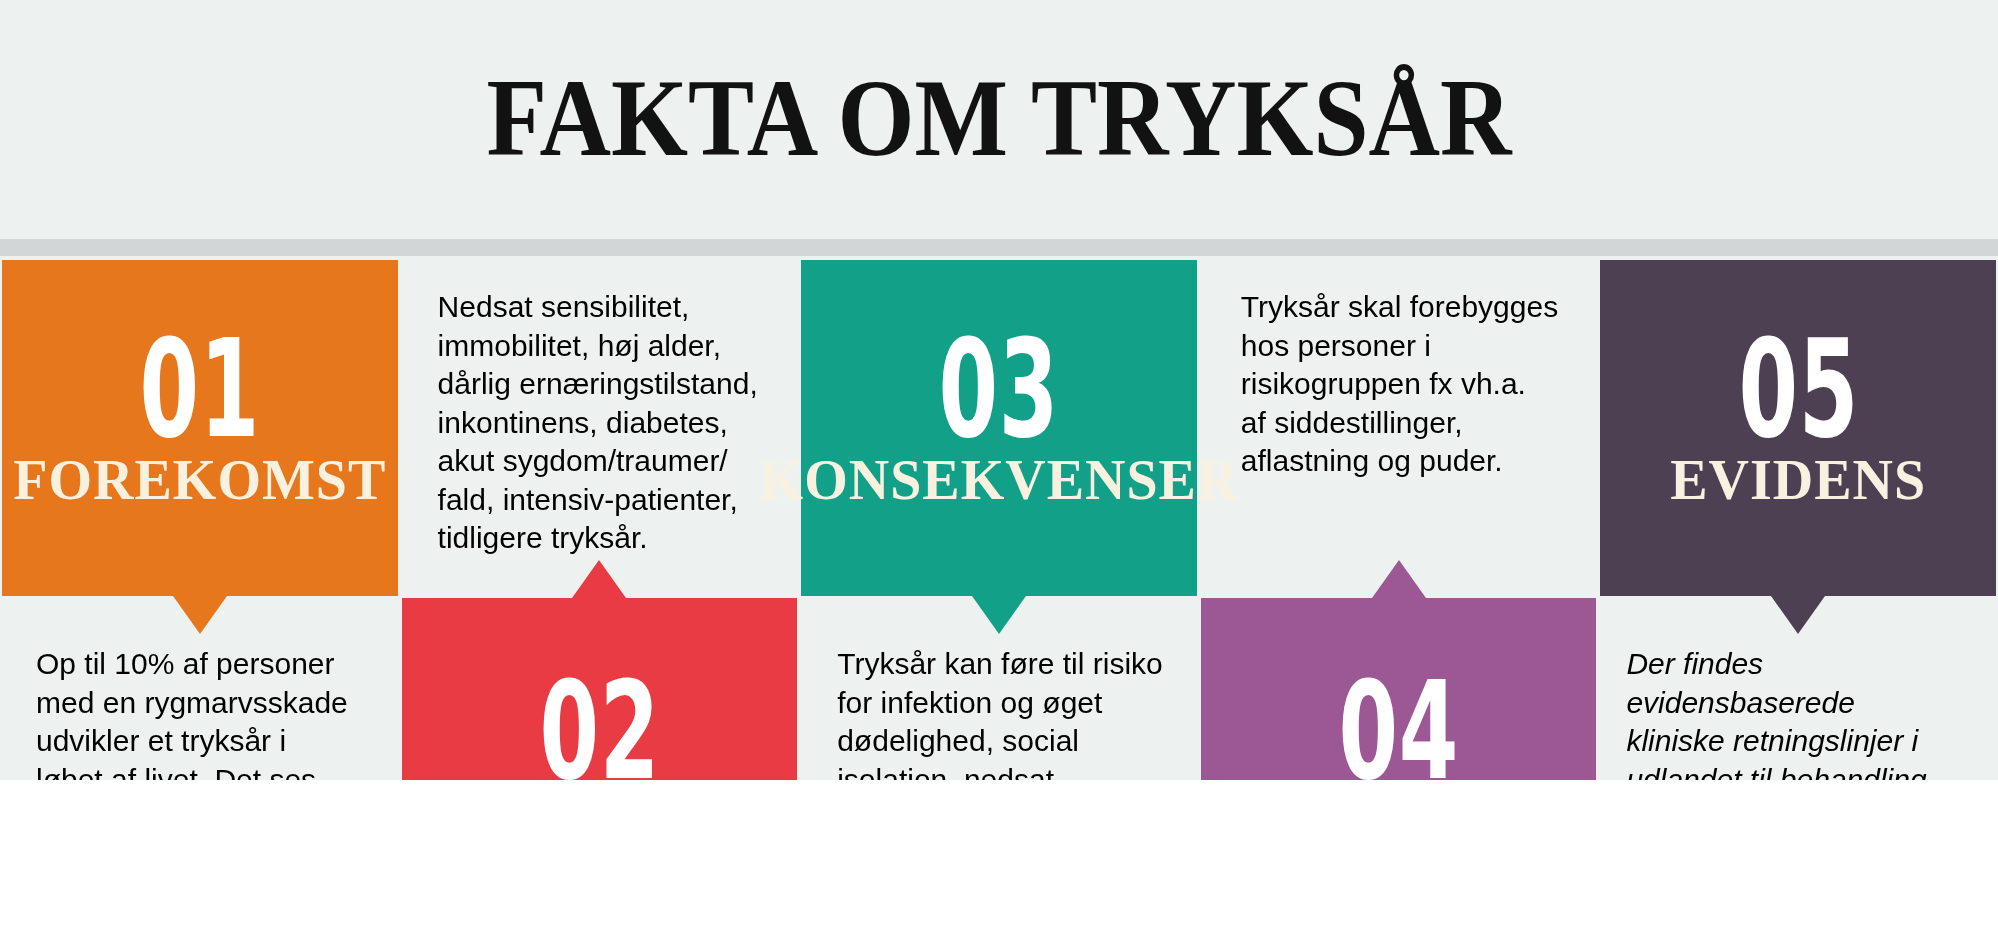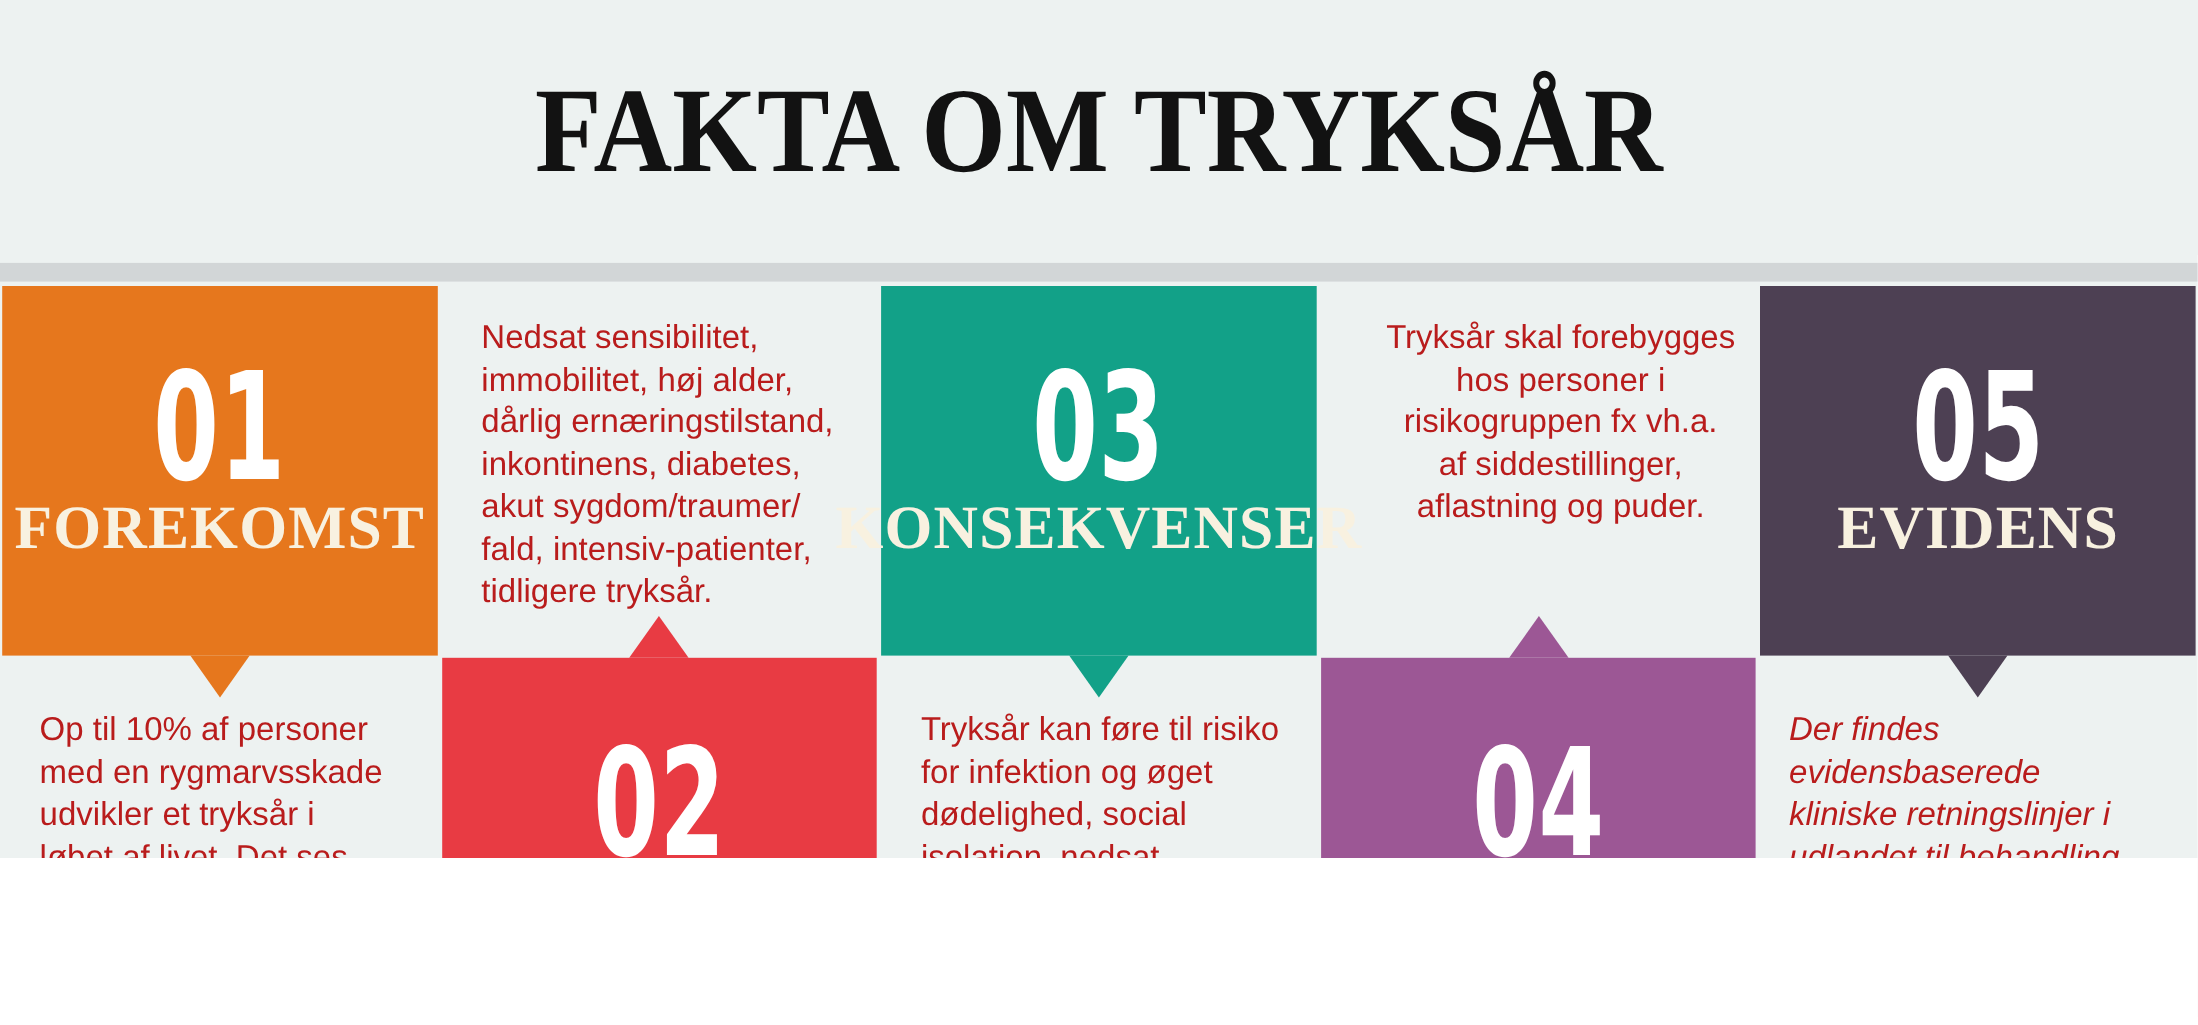--- a/index.html
+++ b/index.html
@@ -49,27 +49,27 @@
   .tail {
     position:absolute; left:50%; margin-left:-27px;
     width:0; height:0;
     border-left:27px solid transparent;
     border-right:27px solid transparent;
   }
   .col.top    .tail { top:596px; border-top:38px solid var(--c); }
   .col.bottom .tail { top:560px; border-bottom:38px solid var(--c); }
   .body-text {
     position:absolute; left:38px; width:356px;
-    font-size:30px; line-height:38.5px; color:#b91c1c;
+    font-size:30px; line-height:38.5px; color:#000000;
     white-space:pre-line;
   }
   .col.top    .body-text { top:645px; }   
   .col.bottom .body-text { top:288px; }   
   .col.c1 .body-text { left:36px; }
-  .col.c4 .body-text { left:42px;text-align:center; }
+  .col.c4 .body-text { left:42px; }
   .col.c5 .body-text { left:28px;font-style:italic; }
 </style>
 </head>
 <body>
 
 <div class="canvas" style="background: rgb(237, 242, 241);">
 
   <div class="page-title">FAKTA OM TRYKSÅR</div>
 
   <div class="divider" style="background: rgb(210, 214, 215);"></div>

